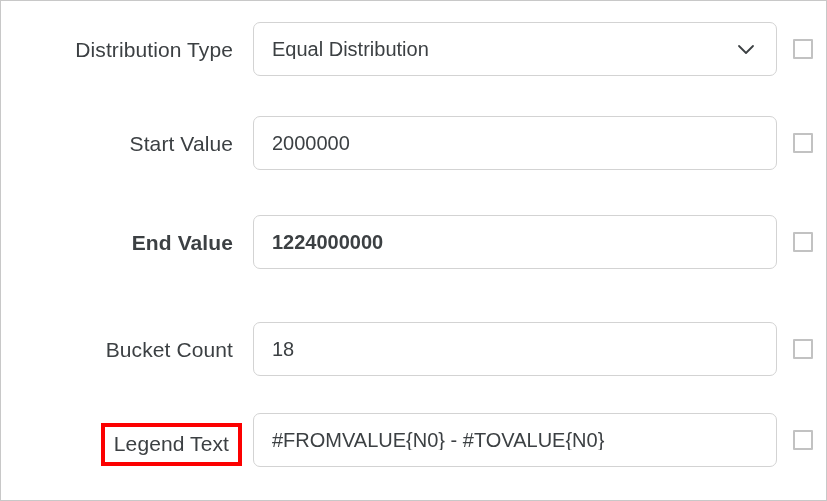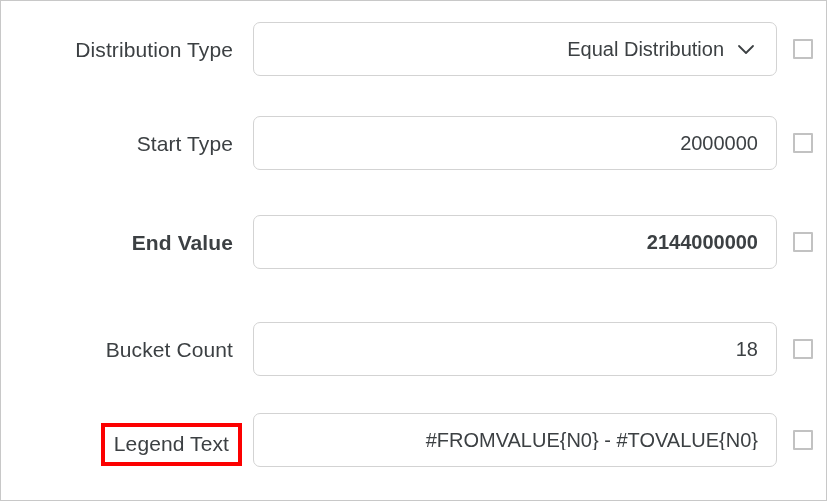--- a/index.html
+++ b/index.html
@@ -68,21 +68,20 @@
     width: 100%;
     height: 54px;
     box-sizing: border-box;
     border: 1px solid #d3d3d3;
     border-radius: 7px;
     background: #ffffff;
     display: flex;
     align-items: center;
     padding: 0 18px;
     position: relative;
-    text-align: right;
   }
   .field-value {
     font-size: 20px;
     color: #3c4043;
     line-height: 1;
     white-space: nowrap;
     overflow: hidden;
     text-overflow: ellipsis;
     flex: 1;
   }
@@ -131,39 +130,39 @@
           </span>
         </div>
       </div>
       <div class="checkbox-cell">
         <div class="checkbox"></div>
       </div>
     </div>
 
     <div class="form-row" style="top:124px;">
       <div class="row-label-cell">
-        <span class="row-label">Start Type</span>
+        <span class="row-label">Start Value</span>
       </div>
       <div class="field-cell">
         <div class="field-box">
           <span class="field-value">2000000</span>
         </div>
       </div>
       <div class="checkbox-cell">
         <div class="checkbox"></div>
       </div>
     </div>
 
     <div class="form-row" style="top:223px;font-weight:bold;">
       <div class="row-label-cell">
         <span class="row-label">End Value</span>
       </div>
       <div class="field-cell">
         <div class="field-box">
-          <span class="field-value">2144000000</span>
+          <span class="field-value">1224000000</span>
         </div>
       </div>
       <div class="checkbox-cell">
         <div class="checkbox"></div>
       </div>
     </div>
 
     <div class="form-row" style="top:322px;margin-top:8px;">
       <div class="row-label-cell">
         <span class="row-label">Bucket Count</span>

